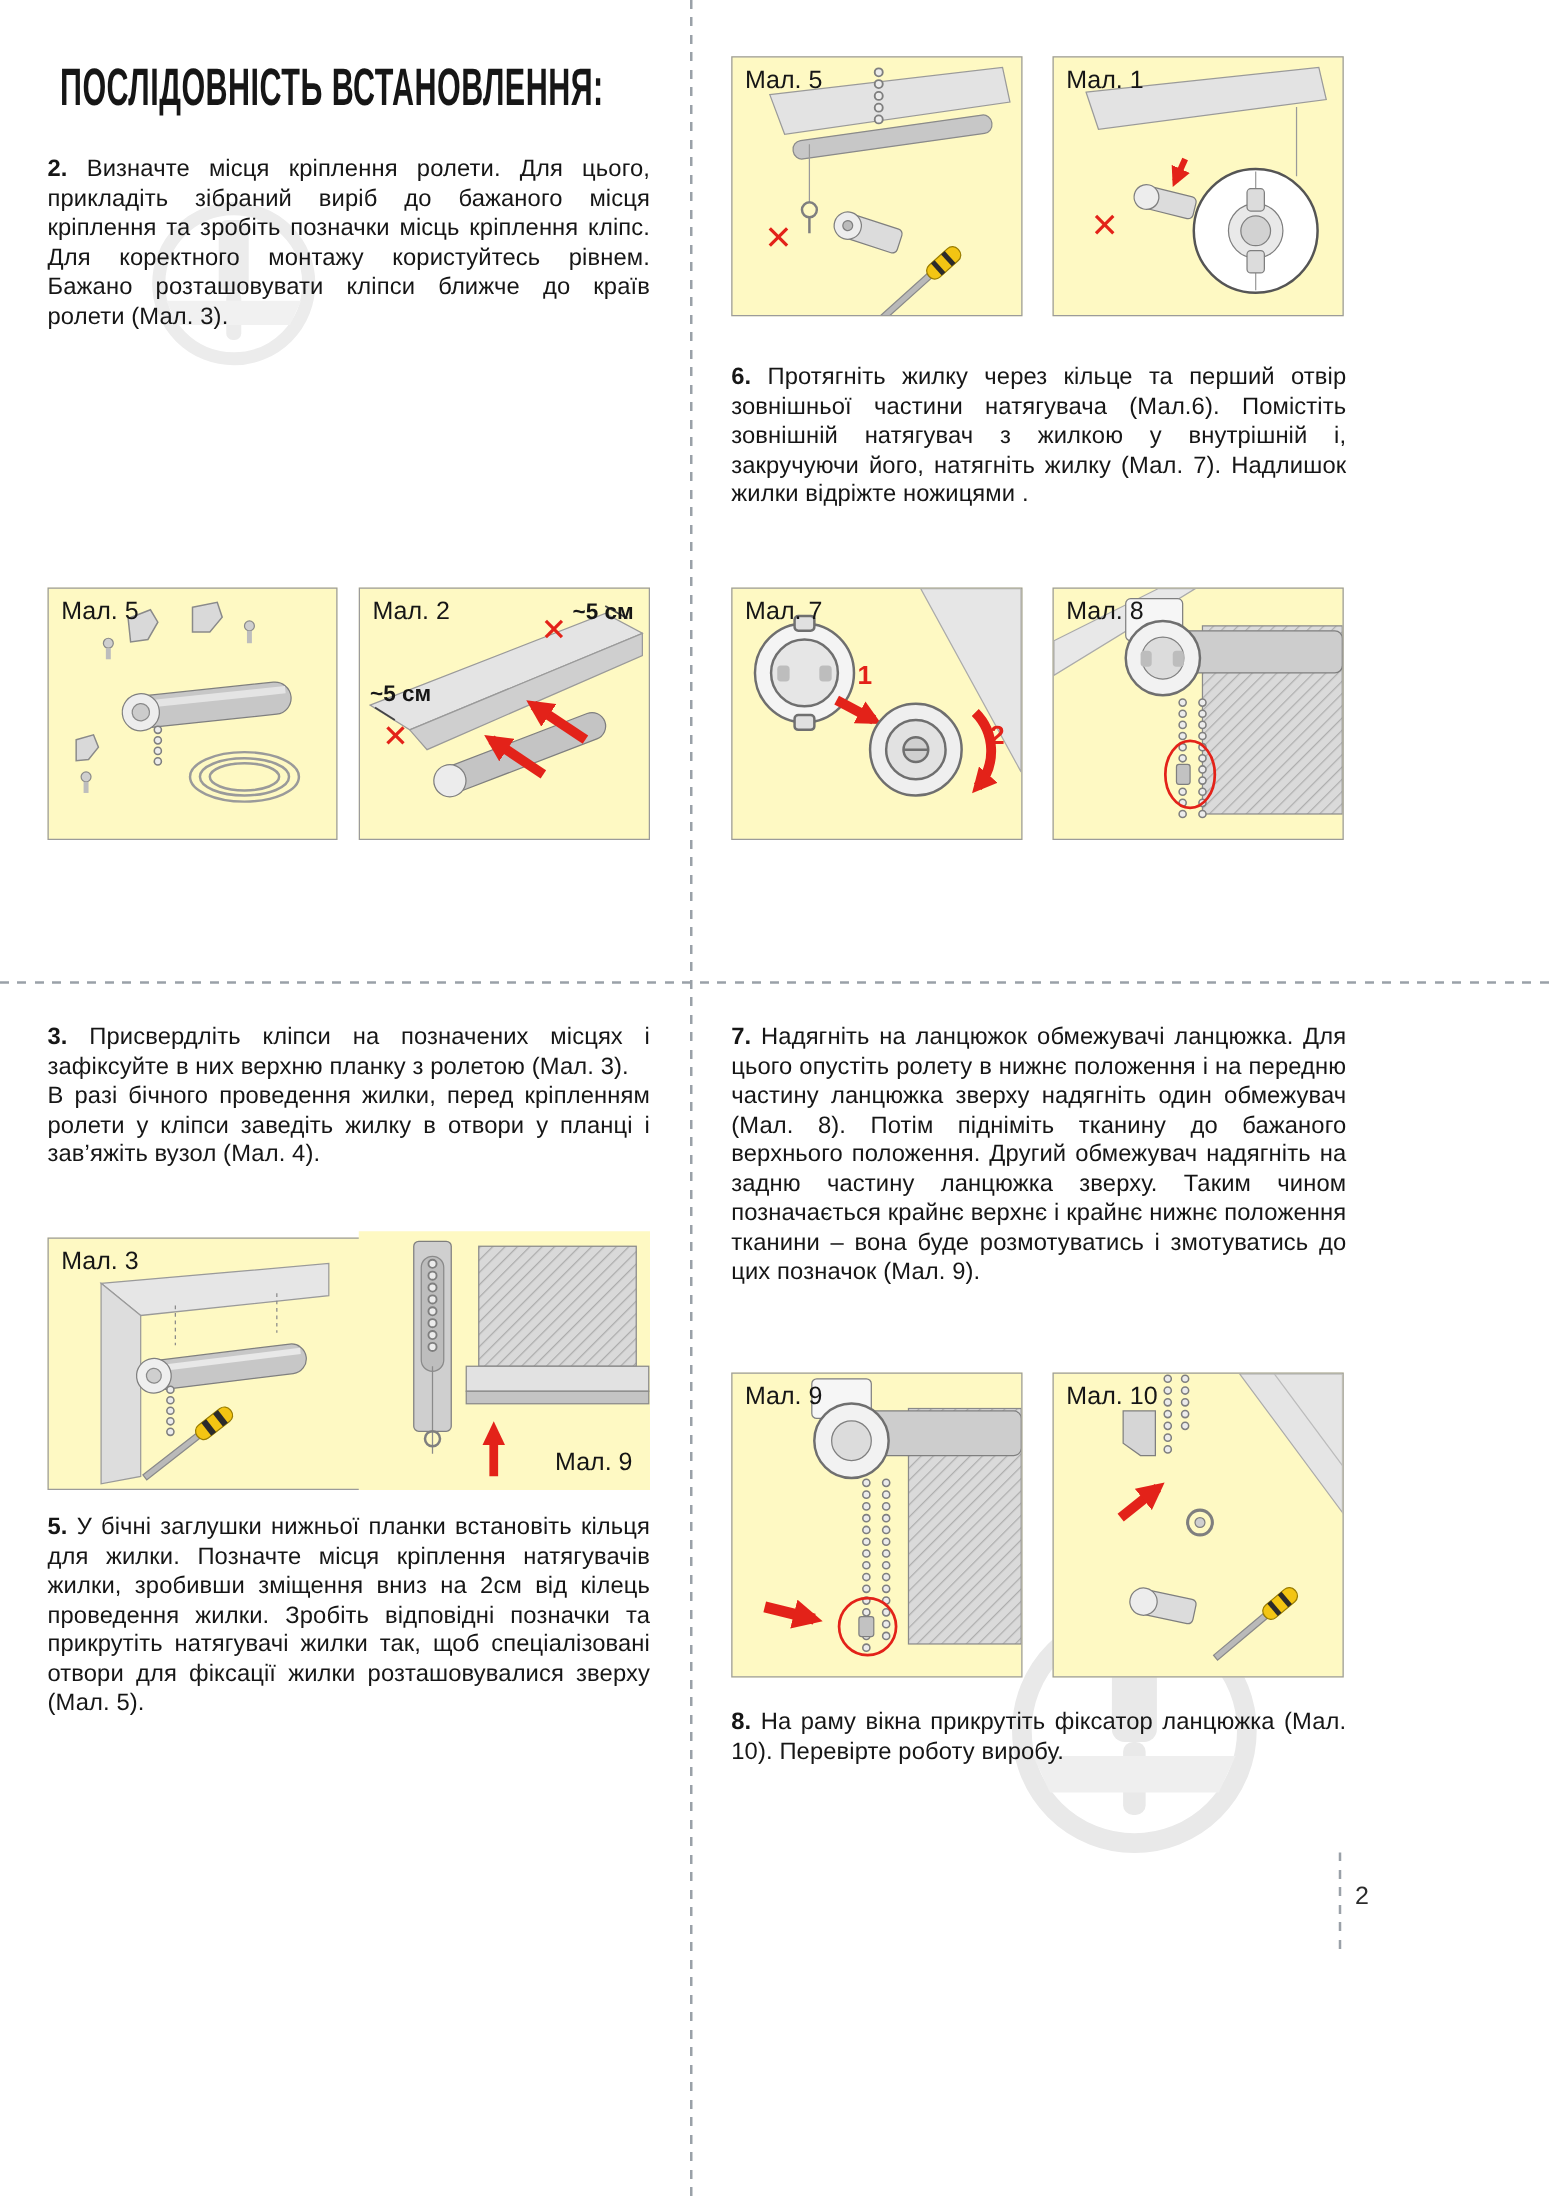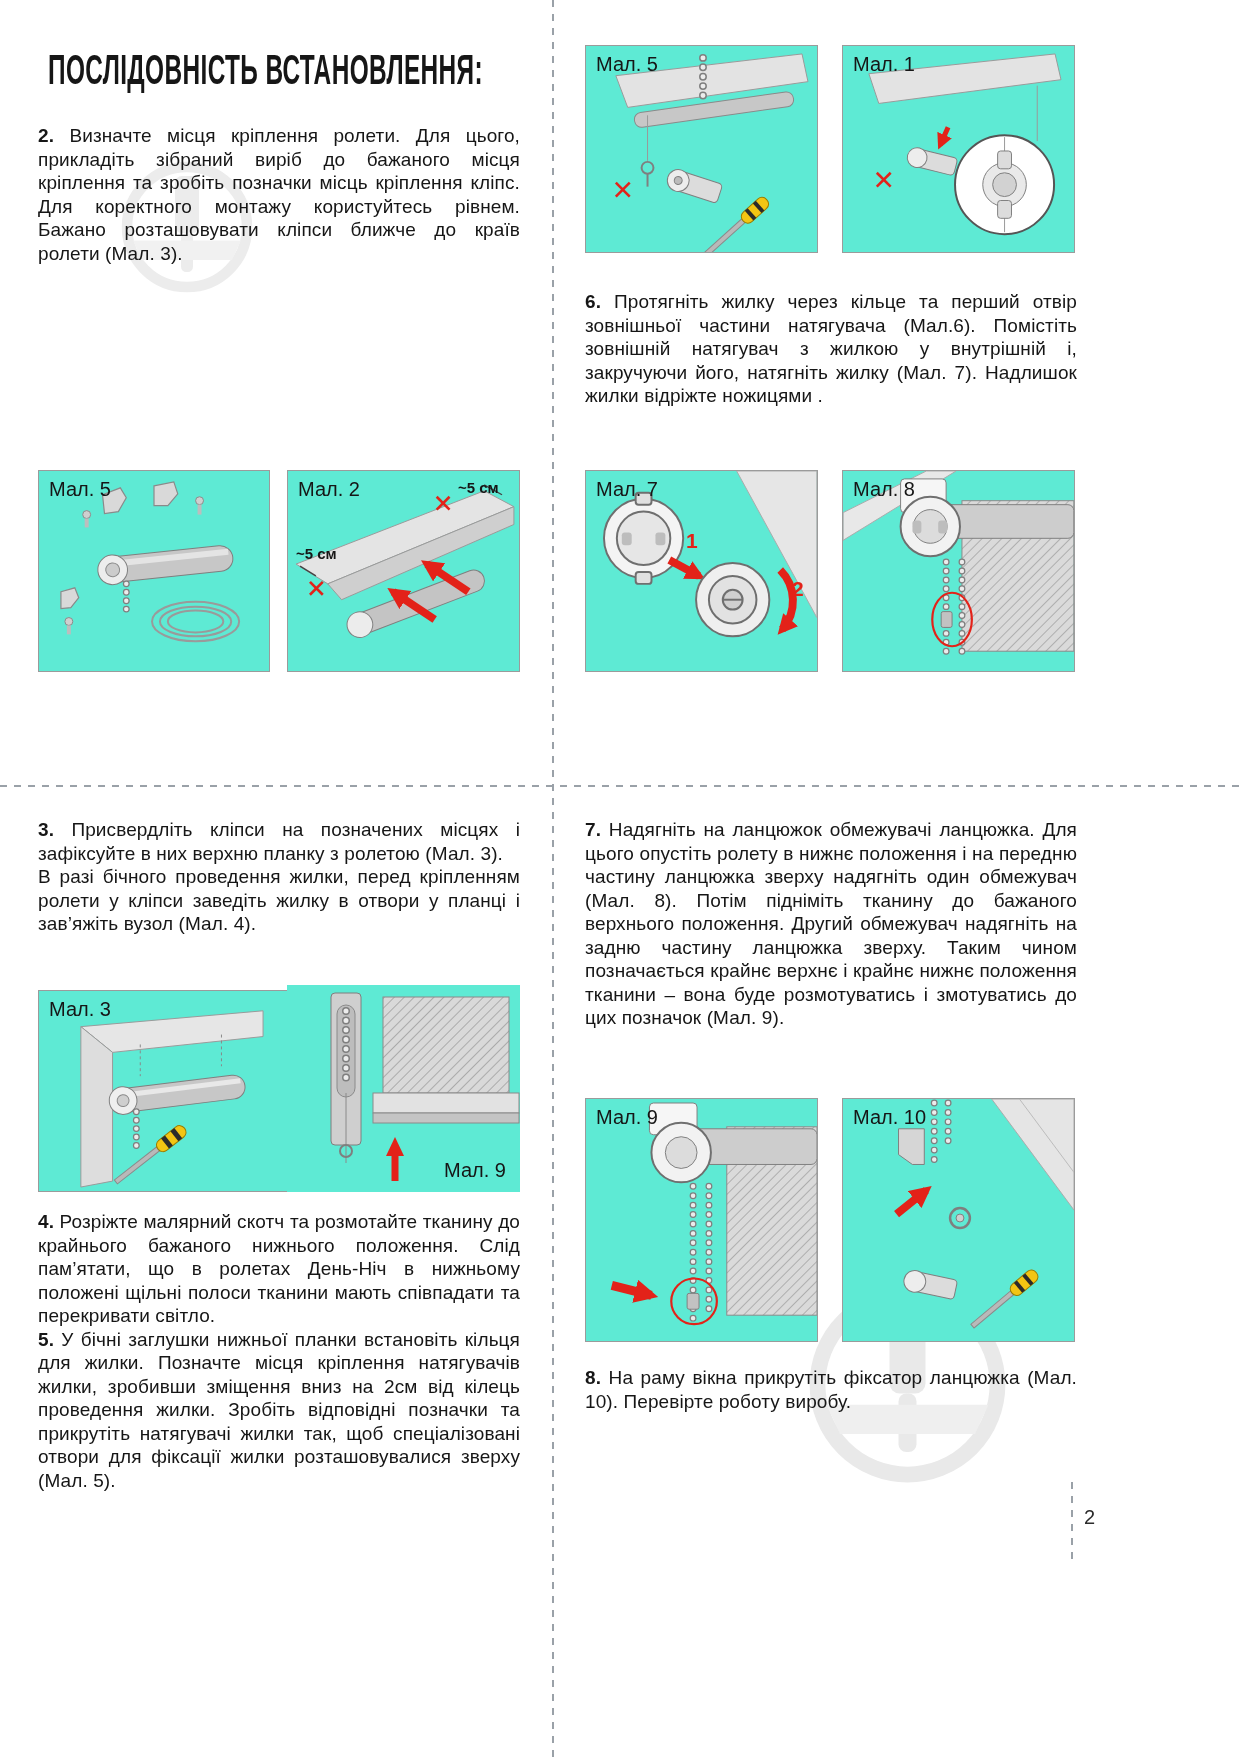--- a/index.html
+++ b/index.html
@@ -4,26 +4,26 @@
 <style>
   *{margin:0;padding:0;box-sizing:border-box}
   html,body{width:1245px;height:1760px;background:#ffffff}
   body{position:relative;overflow:hidden;font-family:"Liberation Sans","DejaVu Sans",sans-serif;color:#161616}
   .title{position:absolute;left:48px;top:46px;font-size:33px;font-weight:700;letter-spacing:.5px;
          transform:scaleX(.74) scaleY(1.28);transform-origin:left top;white-space:nowrap;z-index:1}
   .txt{position:absolute;font-size:19px;line-height:23.5px;text-align:justify;letter-spacing:.1px;z-index:1}
   .txt p{margin:0}
   .txt b{font-weight:700}
   .pre{white-space:pre-line}
-  .fig{position:absolute;border:1.5px solid #9b9b9b;background:#5eead4;z-index:1}
+  .fig{position:absolute;border:1.5px solid #9b9b9b;background:#fef9c3;z-index:1}
   .fig.noborder{border:none}
   .fig svg{position:absolute;inset:0;width:100%;height:100%}
   .figlabel{position:absolute;left:10px;top:7px;font-size:20px;color:#161616;z-index:2}
   .figlabel.br{left:auto;top:auto;right:14px;bottom:10px}
-  .ann{position:absolute;font-size:15px;font-weight:700;color:#161616;z-index:2;white-space:nowrap}
+  .ann{position:absolute;font-size:18px;font-weight:700;color:#161616;z-index:2;white-space:nowrap}
   .marker{position:absolute;font-size:21px;font-weight:700;color:#e32219;z-index:2}
   .cut-v{position:absolute;width:2px;background:repeating-linear-gradient(to bottom,#9aa1a8 0 7px,transparent 7px 14px);z-index:0}
   .cut-h{position:absolute;height:2px;background:repeating-linear-gradient(to right,#9aa1a8 0 7px,transparent 7px 14px);z-index:0}
   .wm{position:absolute;z-index:0}
   .pagenum{position:absolute;font-size:20px;color:#2b2b2b;z-index:1}
 </style>
 </head>
 <body>
 
 <div class="wm" style="left:112px;top:152px;width:150px;height:150px">
@@ -303,21 +303,20 @@
     <line x1="59" y1="108" x2="59" y2="178" stroke="#8a8a8a"></line>
     <circle cx="59" cy="166" r="6" fill="none" stroke="#7f7f7f" stroke-width="2"></circle>
     <g>
       <line x1="108" y1="196" x2="108" y2="168" stroke="#e32219" stroke-width="7"></line>
       <polygon points="108,152 99,171 117,171" fill="#e32219"></polygon>
     </g>
   </svg>
 </div>
 
 <div class="txt" style="left:38px;top:1210px;width:482px">
-  <p><b>4.</b> <span>Розріжте малярний скотч та розмотайте тканину до крайнього бажаного нижнього положення. Слід пам’ятати, що в ролетах День-Ніч в нижньому положені щільні полоси тканини мають співпадати та перекривати світло.</span></p>
   <p><b>5.</b> <span>У бічні заглушки нижньої планки встановіть кільця для жилки. Позначте місця кріплення натягувачів жилки, зробивши зміщення вниз на 2см від кілець проведення жилки. Зробіть відповідні позначки та прикрутіть натягувачі жилки так, щоб спеціалізовані отвори для фіксації жилки розташовувалися зверху (Мал. 5).</span></p>
 </div>
 
 <div class="txt" style="left:585px;top:818px;width:492px">
   <p><b>7.</b> <span>Надягніть на ланцюжок обмежувачі ланцюжка. Для цього опустіть ролету в нижнє положення і на передню частину ланцюжка зверху надягніть один обмежувач (Мал. 8). Потім підніміть тканину до бажаного верхнього положення. Другий обмежувач надягніть на задню частину ланцюжка зверху. Таким чином позначається крайнє верхнє і крайнє нижнє положення тканини – вона буде розмотуватись і змотуватись до цих позначок (Мал. 9).</span></p>
 </div>
 
 <div class="fig" style="left:585px;top:1098px;width:233px;height:244px">
   <span class="figlabel">Мал. 9</span>
   <svg viewBox="0 0 233 244">

